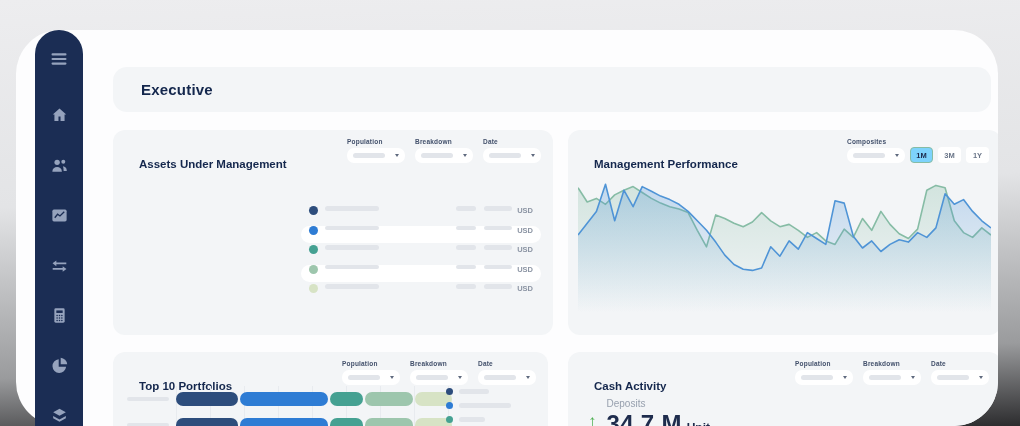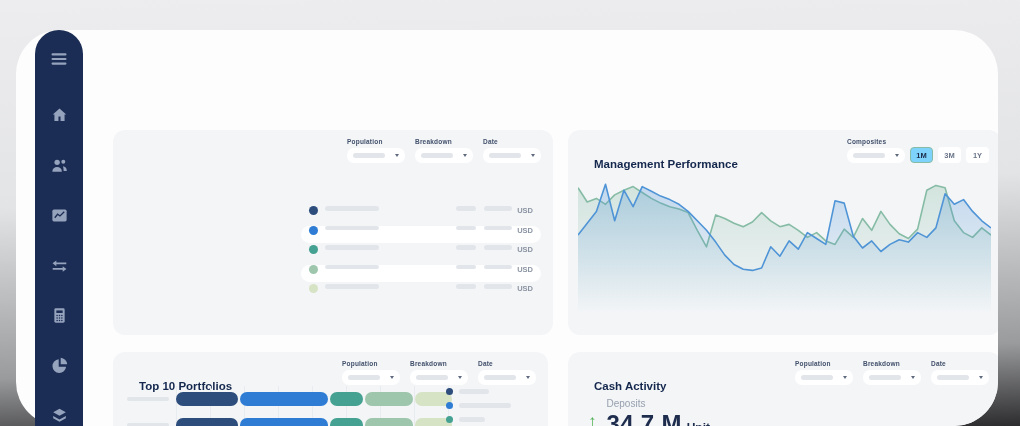--- a/index.html
+++ b/index.html
@@ -73,22 +73,26 @@
   .kpi-label{font-size:10px;color:#97a0ae;margin-bottom:1px;}
   .kpi-row{display:flex;align-items:baseline;}
   .kpi-value{font-size:24px;font-weight:700;color:#1e2c4d;letter-spacing:.3px;}
   .kpi-unit{font-size:12px;font-weight:700;color:#1e2c4d;margin-left:5px;}
 </style>
 </head>
 <body>
 
 <div class="shell">
 
+  <div class="header">
+    <span class="title">Executive</span>
+  </div>
 
   <section class="panel p-aum">
+    <h2 class="ptitle">Assets Under Management</h2>
     <div class="filters">
         <div class="fgroup">
           <div class="flabel">Population</div>
           <div class="fselect">
             <span class="skel"></span>
             <span class="caret"></span>
           </div>
         </div>
         <div class="fgroup">
           <div class="flabel">Breakdown</div>

